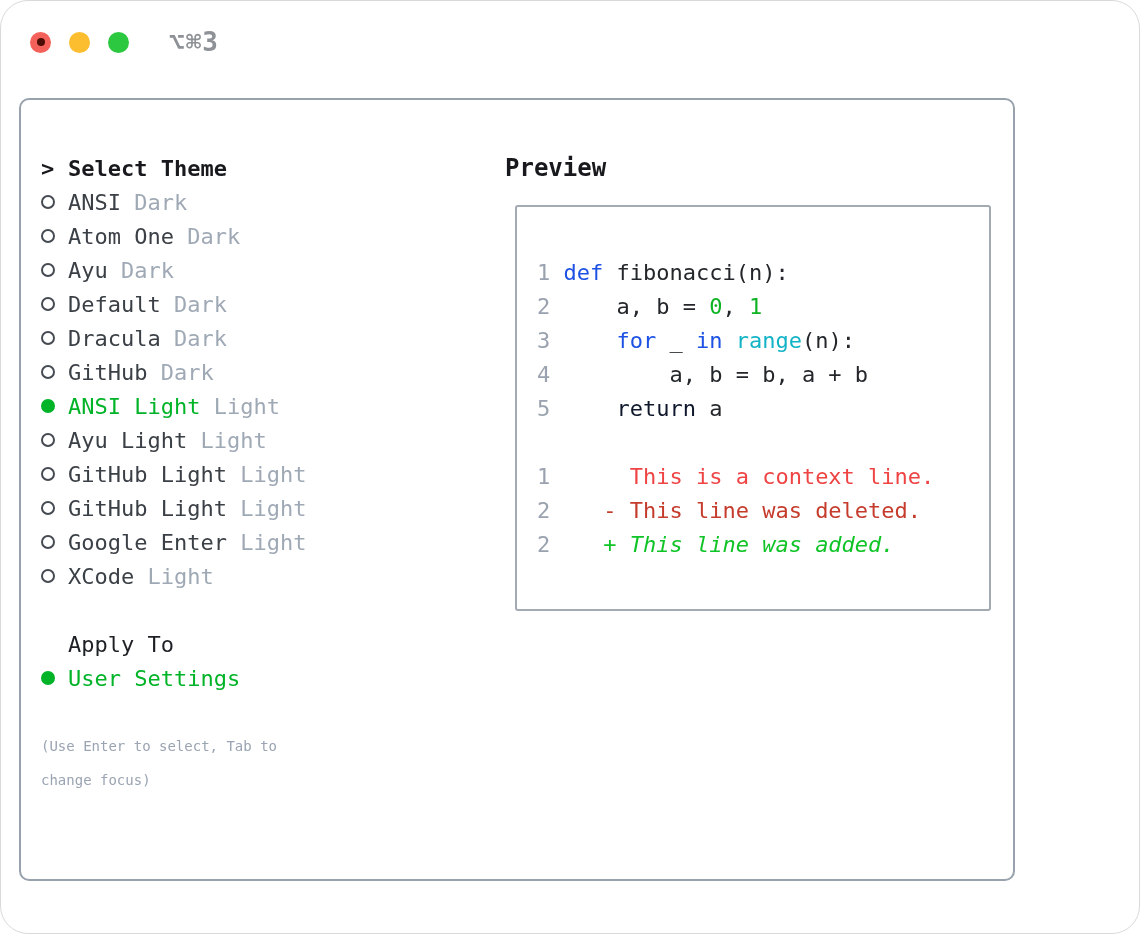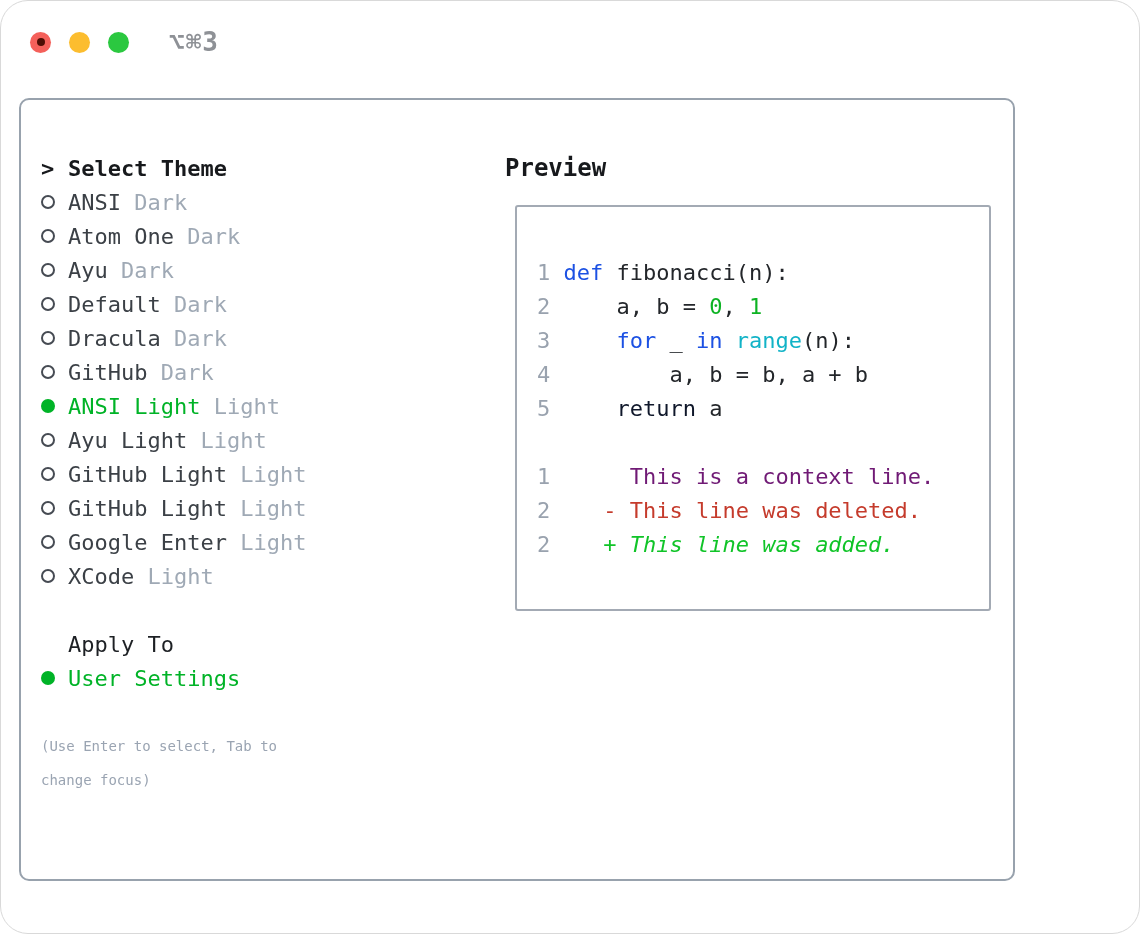--- a/index.html
+++ b/index.html
@@ -104,21 +104,21 @@
         <span class="preview-label">Preview</span>
       </div>
       <div class="preview-box">
         <div id="code-lines">
             <div class="code-row"><span class="gutter">1</span><span class="code"><span style="color: rgb(28, 81, 227);">def</span><span style="color: rgb(35, 38, 42);"> fibonacci(n):</span></span></div>
             <div class="code-row"><span class="gutter">2</span><span class="code"><span style="color: rgb(35, 38, 42);">    a, b = </span><span style="color: rgb(13, 179, 35);">0</span><span style="color: rgb(35, 38, 42);">, </span><span style="color: rgb(13, 179, 35);">1</span></span></div>
             <div class="code-row"><span class="gutter">3</span><span class="code"><span style="color: rgb(35, 38, 42);">    </span><span style="color: rgb(28, 81, 227);">for</span><span style="color: rgb(35, 38, 42);"> _ </span><span style="color: rgb(28, 81, 227);">in</span><span style="color: rgb(35, 38, 42);"> </span><span style="color: rgb(18, 179, 199);">range</span><span style="color: rgb(35, 38, 42);">(n):</span></span></div>
             <div class="code-row"><span class="gutter">4</span><span class="code"><span style="color: rgb(35, 38, 42);">        a, b = b, a + b</span></span></div>
             <div class="code-row"><span class="gutter">5</span><span class="code"><span style="color: rgb(35, 38, 42);">    </span><span style="color: #0f172a;">return</span><span style="color: rgb(35, 38, 42);"> a</span></span></div>
             <div class="code-row"><span class="gutter"></span><span class="code"></span></div>
-            <div class="code-row"><span class="gutter">1</span><span class="code"><span style="color: #701a75; margin-top: 36px;">     This is a context line.</span></span></div>
+            <div class="code-row"><span class="gutter">1</span><span class="code"><span style="color: #ef4444; margin-top: 36px;">     This is a context line.</span></span></div>
             <div class="code-row"><span class="gutter">2</span><span class="code"><span style="color: rgb(197, 59, 44);">   - This line was deleted.</span></span></div>
             <div class="code-row"><span class="gutter">2</span><span class="code"><span style="color: rgb(16, 196, 40); font-style: italic;">   + This line was added.</span></span></div>
           </div>
       </div>
     </div>
 
   </div>
 </div>
 
 </body></html>

